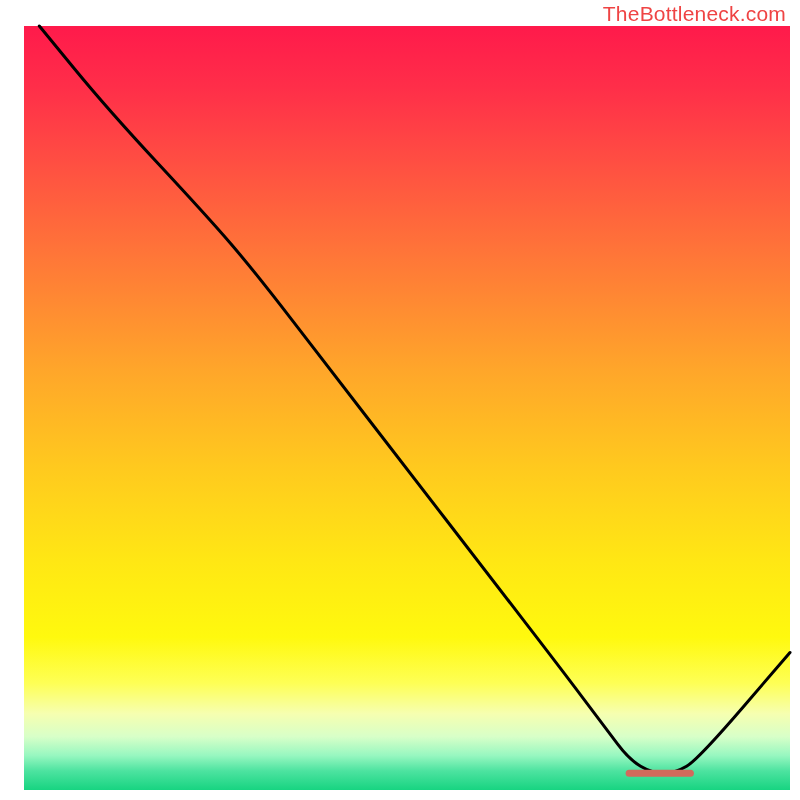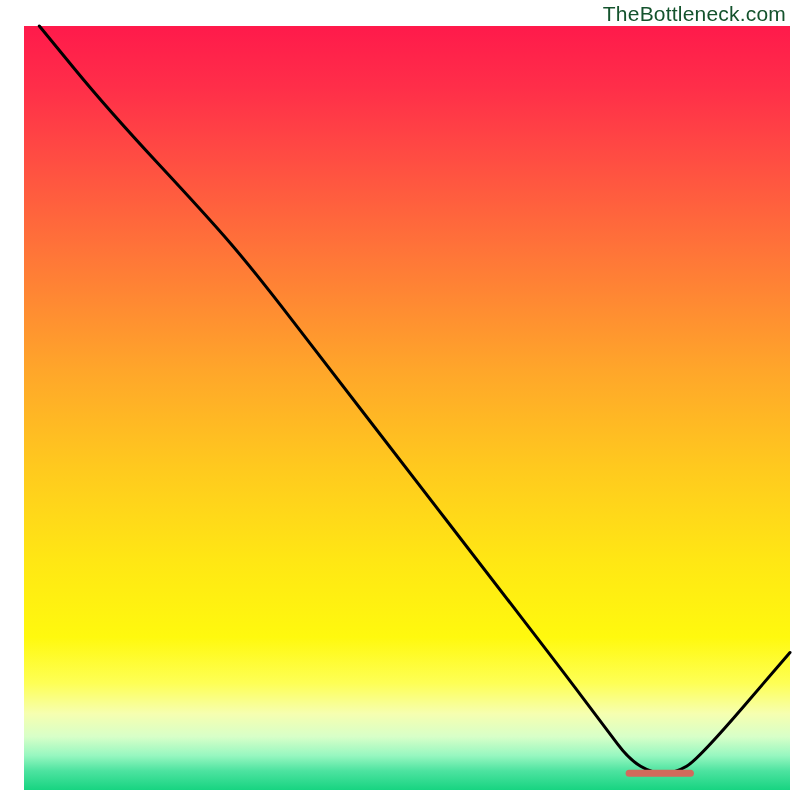--- a/index.html
+++ b/index.html
@@ -14,21 +14,21 @@
     position: relative;
     width: 800px;
     height: 800px;
   }
   .watermark {
     position: absolute;
     top: 2px;
     right: 14px;
     font-size: 21px;
     font-weight: 500;
-    color: #14532d;
+    color: #ef4444;
     letter-spacing: 0.2px;
     z-index: 4;
   }
   svg.plot {
     position: absolute;
     left: 0;
     top: 0;
     width: 800px;
     height: 800px;
   }

